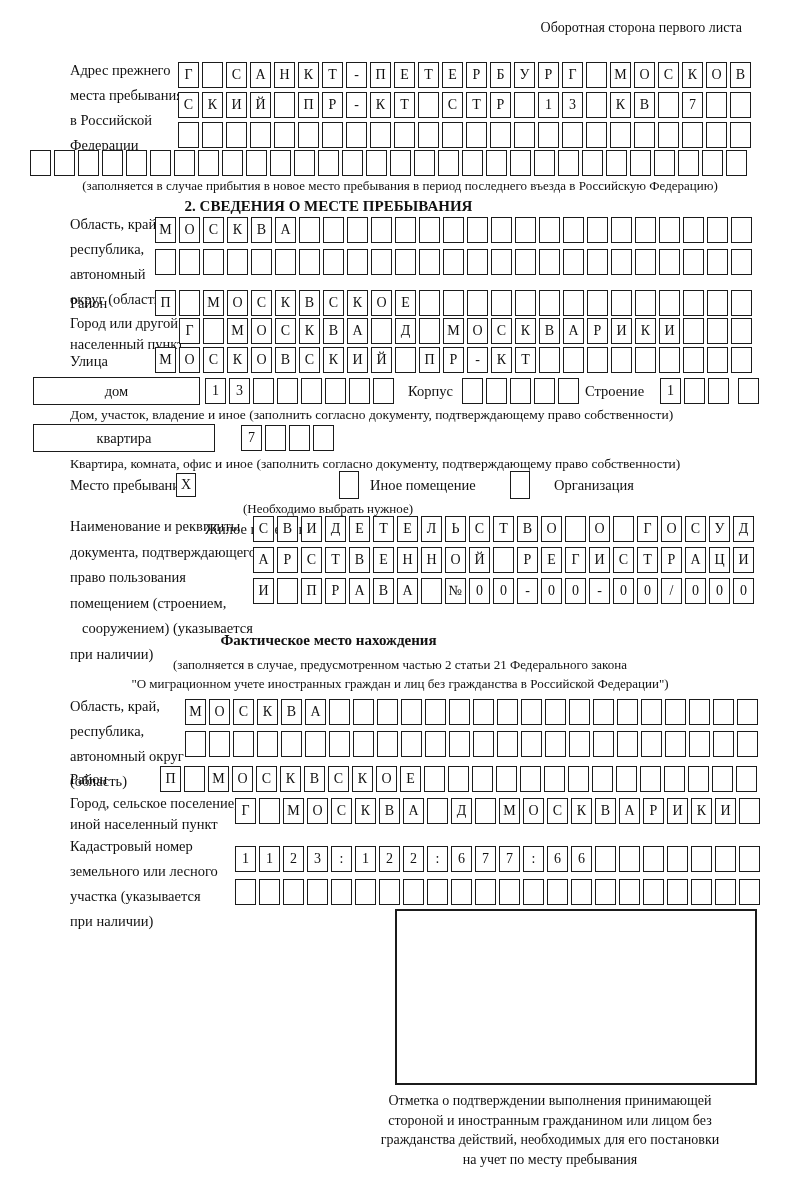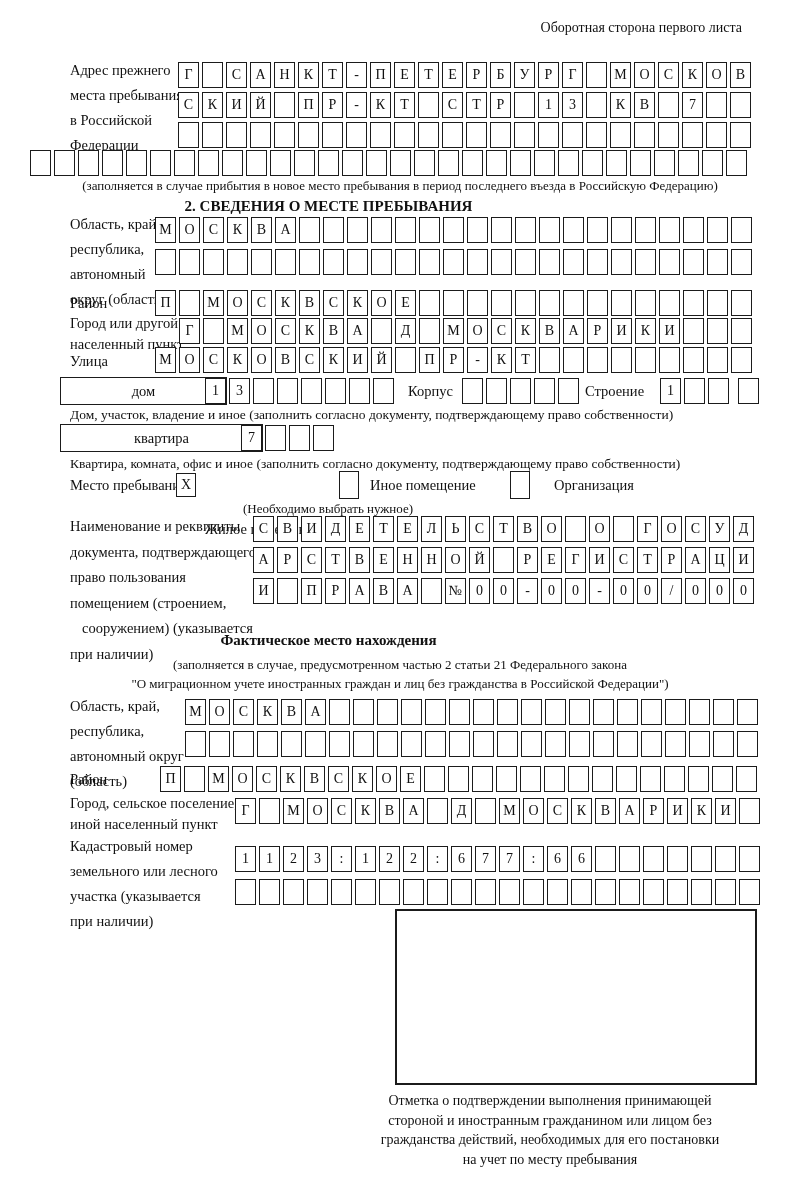--- a/index.html
+++ b/index.html
@@ -18,21 +18,21 @@
     width:21px;height:26px;flex:0 0 21px;box-sizing:border-box;
     border:1.6px solid #1b1b1b;display:flex;align-items:center;justify-content:center;
     font-size:14px;line-height:1;background:#fff;
   }
   .ckb{
     width:20px;height:24px;box-sizing:border-box;border:1.6px solid #1b1b1b;
     display:flex;align-items:center;justify-content:center;font-size:14px;background:#fff;
   }
   .fieldbox{
     box-sizing:border-box;border:1.7px solid #1b1b1b;display:flex;
-    align-items:center;justify-content:center;font-size:14.5px;background:#fff;margin-left:27px;
+    align-items:center;justify-content:center;font-size:14.5px;background:#fff;
   }
   .bigbox{box-sizing:border-box;border:2px solid #1b1b1b;background:#fff;}
 </style>
 </head>
 <body>
 
 <div id="page">
 
   <div class="abs cap" style="right:58px;top:20px;font-size:14px;">Оборотная сторона первого листа</div>
 
@@ -329,21 +329,21 @@
   <div class="abs row" style="left:660px;top:378px;">
       <span class="cb">1</span>
       <span class="cb"></span>
       <span class="cb"></span>
     </div>
   <div class="abs row" style="left:738px;top:378px;">
       <span class="cb"></span>
     </div>
   <div class="abs cap" style="left:70px;top:407px;font-size:13.5px;">Дом, участок, владение и иное (заполнить согласно документу, подтверждающему право собственности)</div>
 
-  <div class="abs fieldbox" style="left:33px;top:424px;width:203px;height:28px;">квартира</div>
+  <div class="abs fieldbox" style="left:33px;top:424px;width:182px;height:28px;">квартира</div>
   <div class="abs row" style="left:241px;top:425px;">
       <span class="cb">7</span>
       <span class="cb"></span>
       <span class="cb"></span>
       <span class="cb"></span>
     </div>
   <div class="abs cap" style="left:70px;top:456px;font-size:13.5px;">Квартира, комната, офис и иное (заполнить согласно документу, подтверждающему право собственности)</div>
 
   <div class="abs lbl" style="left:70px;top:473px;">Место пребывания:</div>
   <div class="abs ckb" style="left:176px;top:473px;">X</div>

